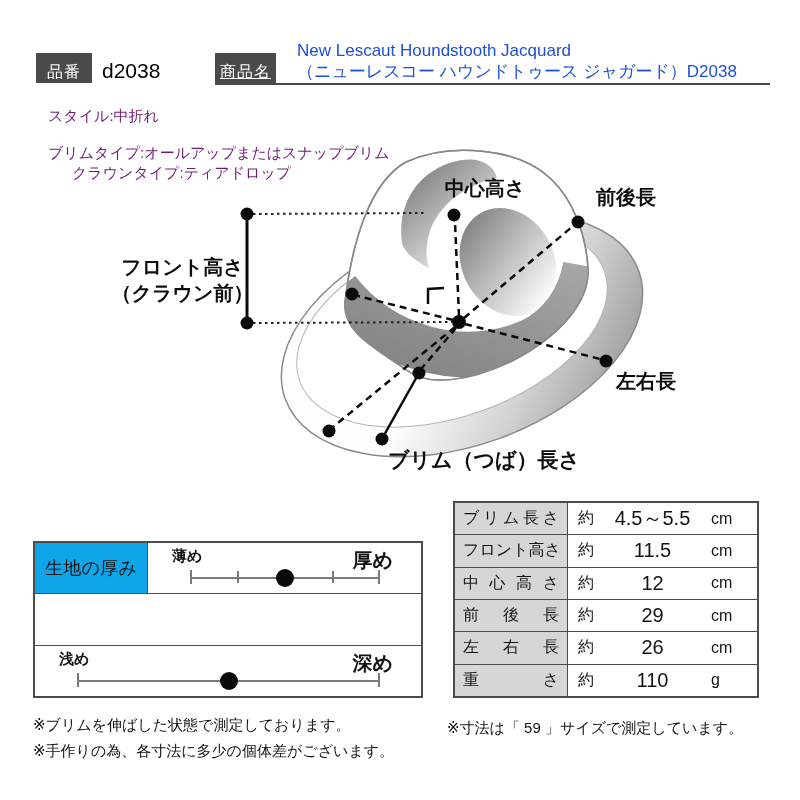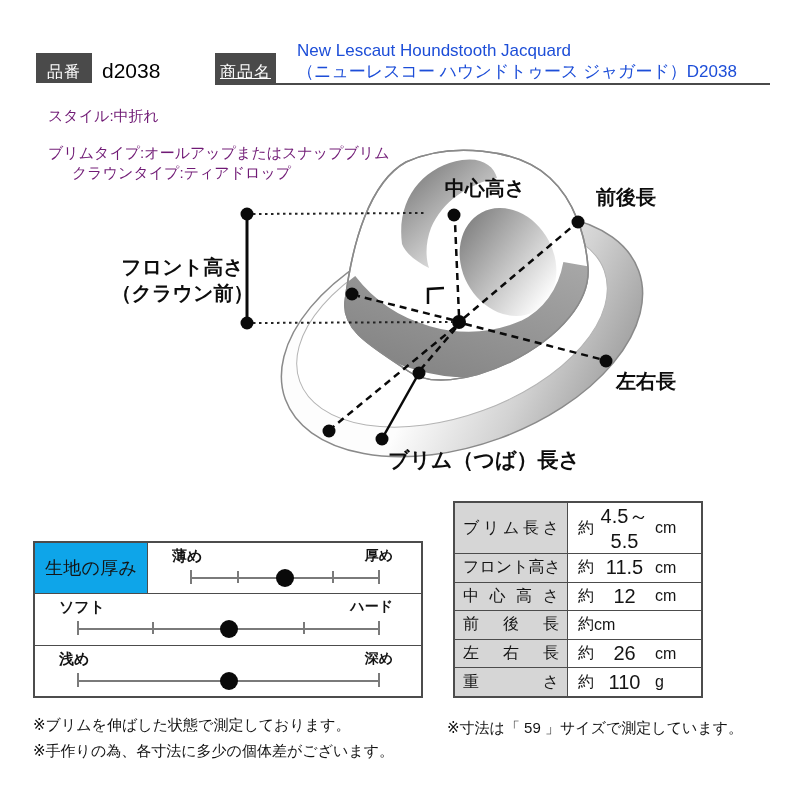--- a/index.html
+++ b/index.html
@@ -21,28 +21,28 @@
   .ltable{position:absolute;left:33px;top:541px;width:390px;height:157px;
           border:2px solid #4c4c4c;box-sizing:border-box;display:flex;flex-direction:column;}
   .lrow{flex:1;display:flex;border-bottom:1px solid #4c4c4c;}
   .lrow:last-child{border-bottom:none;}
   .llabel{width:113px;background:#0ea5e9;border-right:1px solid #4c4c4c;
           display:flex;align-items:center;box-sizing:border-box;}
   .llabel span{display:block;width:100%;padding:0 10px;font-size:18px;color:#141414;
           text-align:justify;text-align-last:justify;white-space:nowrap;}
   .lslidercell{flex:1;position:relative;font-weight:bold;}
   .minlab{position:absolute;left:24px;top:4px;font-size:15px;color:#141414;}
-  .maxlab{position:absolute;right:28px;top:4px;font-size:14px;color:#141414;}
+  .maxlab{position:absolute;right:28px;top:4px;font-size:20px;color:#141414;}
   .slider{position:absolute;left:42px;right:41px;top:26px;height:18px;}
   .sl-line{position:absolute;left:0;right:0;top:8px;height:2px;background:#7a7a7a;}
   .sl-cap{position:absolute;top:1px;width:2px;height:14px;background:#7a7a7a;}
   .sl-tick{position:absolute;top:2px;width:2px;height:12px;background:#7a7a7a;}
   .sl-dot{position:absolute;top:0;width:18px;height:18px;border-radius:50%;background:#0a0a0a;}
   
-  .rtable{position:absolute;left:453px;top:501px;width:250px;height:197px;
+  .rtable{position:absolute;left:453px;top:501px;width:306px;height:197px;
           border:2px solid #4c4c4c;box-sizing:border-box;display:flex;flex-direction:column;}
   .rrow{flex:1;display:flex;border-bottom:1px solid #4c4c4c;}
   .rrow:last-child{border-bottom:none;}
   .rlabel{width:113px;background:#d6d6d6;border-right:1px solid #4c4c4c;
           display:flex;align-items:center;box-sizing:border-box;}
   .rlabel span{display:block;width:100%;padding:0 8px;font-size:16px;color:#141414;
           text-align:justify;text-align-last:justify;white-space:nowrap;}
   .rvalue{flex:1;display:flex;align-items:center;}
   .rapprox{padding-left:10px;font-size:16px;color:#141414;}
   .rnum{flex:1;text-align:center;font-size:20px;color:#141414;}
@@ -156,33 +156,20 @@
             <div class="sl-cap" style="left: 0px;"></div>
             <div class="sl-cap" style="left: calc(100% - 2px);"></div>
             <div class="sl-tick" style="left: calc(25% - 1px);"></div>
             <div class="sl-tick" style="left: calc(50% - 1px);"></div>
             <div class="sl-tick" style="left: calc(75% - 1px);"></div>
             <div class="sl-dot" style="left: calc(50% - 9px);"></div>
           </div>
       </div>
     </div>
     <div class="lrow">
-      <div class="lslidercell">
-        <div class="minlab">ソフト</div>
-        <div class="maxlab">ハード</div>
-        <div class="slider">
-            <div class="sl-line"></div>
-            <div class="sl-cap" style="left: 0px;"></div>
-            <div class="sl-cap" style="left: calc(100% - 2px);"></div>
-            <div class="sl-tick" style="left: calc(25% - 1px);"></div>
-            <div class="sl-tick" style="left: calc(50% - 1px);"></div>
-            <div class="sl-tick" style="left: calc(75% - 1px);"></div>
-            <div class="sl-dot" style="left: calc(50% - 9px);"></div>
-          </div>
-      </div>
     </div>
     <div class="lrow">
       <div class="lslidercell">
         <div class="minlab">浅め</div>
         <div class="maxlab">深め</div>
         <div class="slider">
             <div class="sl-line"></div>
             <div class="sl-cap" style="left: 0px;"></div>
             <div class="sl-cap" style="left: calc(100% - 2px);"></div>
             <div class="sl-dot" style="left: calc(50% - 9px);"></div>
@@ -221,20 +208,21 @@
         <span class="rnum">12</span>
         <span class="runit">cm</span>
       </div>
     </div>
     <div class="rrow">
       <div class="rlabel">
           <span>前後長</span>
         </div>
       <div class="rvalue">
         <span class="rapprox">約</span>
+        <span class="rnum">29</span>
         <span class="runit">cm</span>
       </div>
     </div>
     <div class="rrow">
       <div class="rlabel">
           <span>左右長</span>
         </div>
       <div class="rvalue">
         <span class="rapprox">約</span>
         <span class="rnum">26</span>

